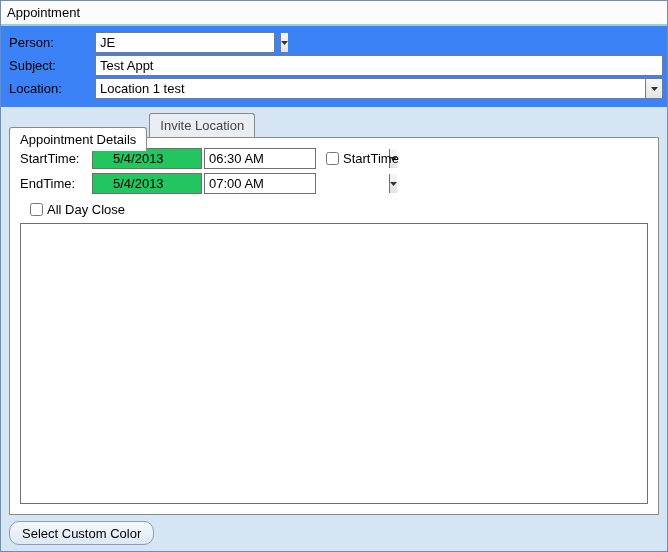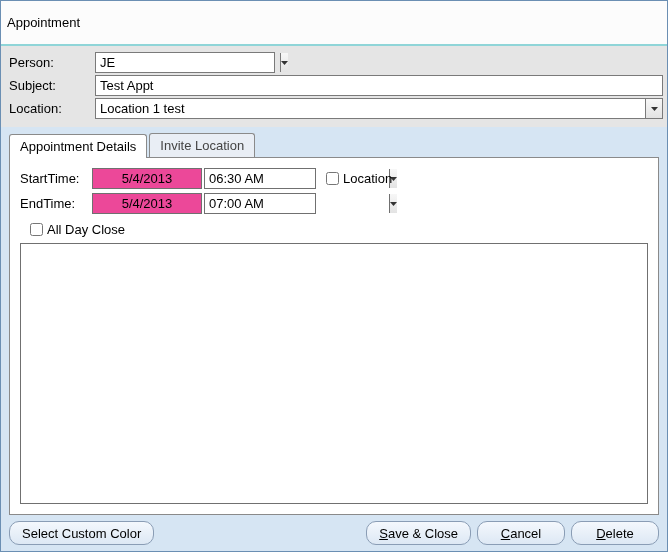--- a/index.html
+++ b/index.html
@@ -15,28 +15,28 @@
   }
   .window {
     width: 668px;
     height: 552px;
     border: 1px solid #6b8fb3;
     background: #fff;
     display: flex;
     flex-direction: column;
   }
   .titlebar {
-    padding: 14px 6px;
+    padding: 4px 6px;
     font-size: 13px;
     color: #000;
     border-bottom: 2px solid #8fd5d8;
     background: #fcfcfc;
   }
   .form-area {
-    background: #e5e5e5;
+    background: #3b82f6;
     padding: 4px 4px 6px 8px;
   }
   .form-row {
     display: flex;
     align-items: center;
     margin: 2px 0;
   }
   .form-label {
     width: 86px;
     font-size: 13px;
@@ -104,21 +104,21 @@
     font-size: 13px;
     margin-right: 2px;
     border-top-left-radius: 3px;
     border-top-right-radius: 3px;
     cursor: default;
   }
   .tab.active {
     background: #fff;
     color: #000;
     position: relative;
-    top: 1px;
+    top: 14px;
     border-color: #8a8a8a;
   }
   .tabpanel {
     border: 1px solid #8a8a8a;
     background: #fff;
     flex: 1;
     margin-top: 0;
     padding: 10px 10px 10px 10px;
     display: flex;
     flex-direction: column;
@@ -130,24 +130,24 @@
     margin-bottom: 4px;
   }
   .time-label {
     width: 72px;
     font-size: 13px;
   }
   .date-input {
     width: 110px;
     height: 21px;
     border: 1px solid #707070;
-    text-align: center;
-    padding: 0 4px;
-    font: inherit;
-    background: #ec4899;
+    text-align: left;
+    padding: 0 20px;
+    font: inherit;
+    background: #22c55e;
   }
   .time-combo {
     height: 21px;
     border: 1px solid #707070;
     display: flex;
     margin-left: 2px;
     width: 112px;
     background:#fff;
   }
   .time-combo input {
@@ -262,21 +262,21 @@
         <div class="time-combo">
           <input value="06:30 AM" style="">
           <div class="combo-btn">
             <svg width="7" height="4">
                 <polygon points="0,0 7,0 3.5,4" fill="#333"></polygon>
               </svg>
           </div>
         </div>
         <label class="chk">
           <input type="checkbox" style="">
-          <span>Location</span>
+          <span>StartTime</span>
         </label>
       </div>
 
       <div class="time-row">
         <div class="time-label">EndTime:</div>
         <input class="date-input" value="5/4/2013" style="">
         <div class="time-combo">
           <input value="07:00 AM" style="">
           <div class="combo-btn">
             <svg width="7" height="4">
@@ -291,26 +291,15 @@
         <span>All Day Close</span>
       </label>
 
       <textarea class="notes" style=""></textarea>
 
     </div>
   </div>
 
   <div class="footer">
     <button class="btn" style="min-width:140px">Select Custom Color</button>
-    <div class="btn-group">
-      <button class="btn">
-          <span><span class="mn">S</span><span>ave &amp; Close</span></span>
-        </button>
-      <button class="btn">
-          <span><span class="mn">C</span><span>ancel</span></span>
-        </button>
-      <button class="btn">
-          <span><span class="mn">D</span><span>elete</span></span>
-        </button>
-    </div>
   </div>
 
 </div>
 
 </body></html>

